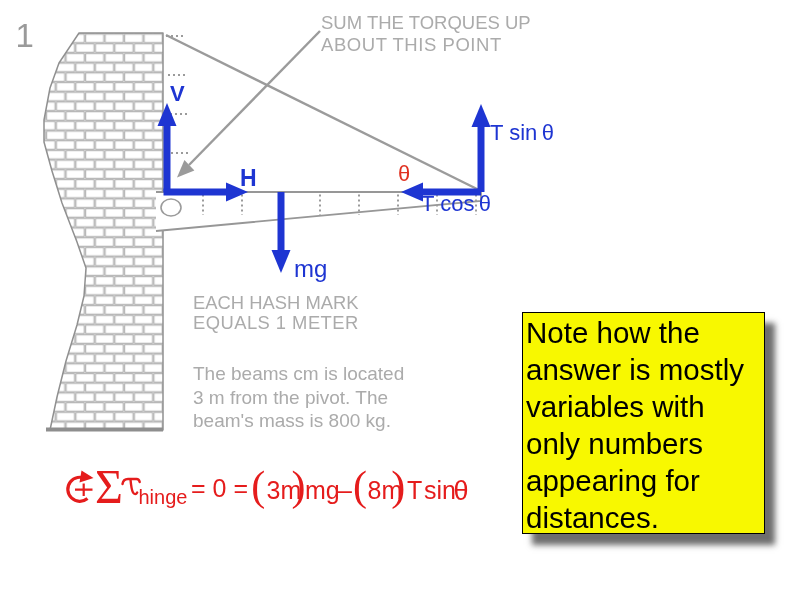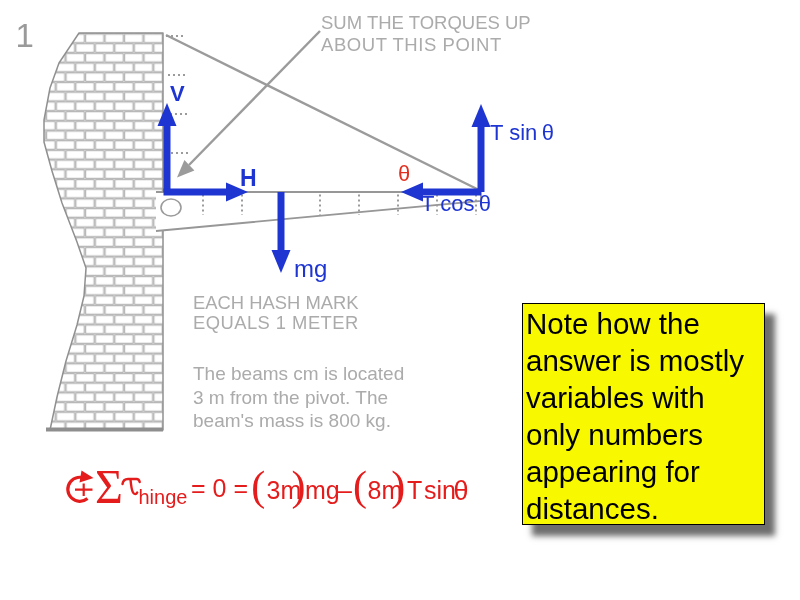--- a/index.html
+++ b/index.html
@@ -1,19 +1,19 @@
 <!DOCTYPE html>
 <html><head>
 <meta charset="utf-8">
 <style>
   html,body{margin:0;padding:0;}
   body{width:800px;height:600px;background:#fff;font-family:"Liberation Sans",sans-serif;position:relative;overflow:hidden;}
   #d{position:absolute;left:0;top:0;}
   #note{
-    position:absolute;left:522px;top:303px;width:243px;height:222px;
+    position:absolute;left:522px;top:312px;width:243px;height:222px;
     background:#f8f800;border:1px solid #000;box-sizing:border-box;
     box-shadow:10px 11px 6px rgba(30,30,30,0.65);
     font-family:"Liberation Sans",sans-serif;font-size:29.5px;color:#000;
     line-height:37px;padding:1px 0 0 3px;
   }
 </style>
 </head>
 <body>
 <svg id="d" width="800" height="600" viewBox="0 0 800 600">
   <defs>

